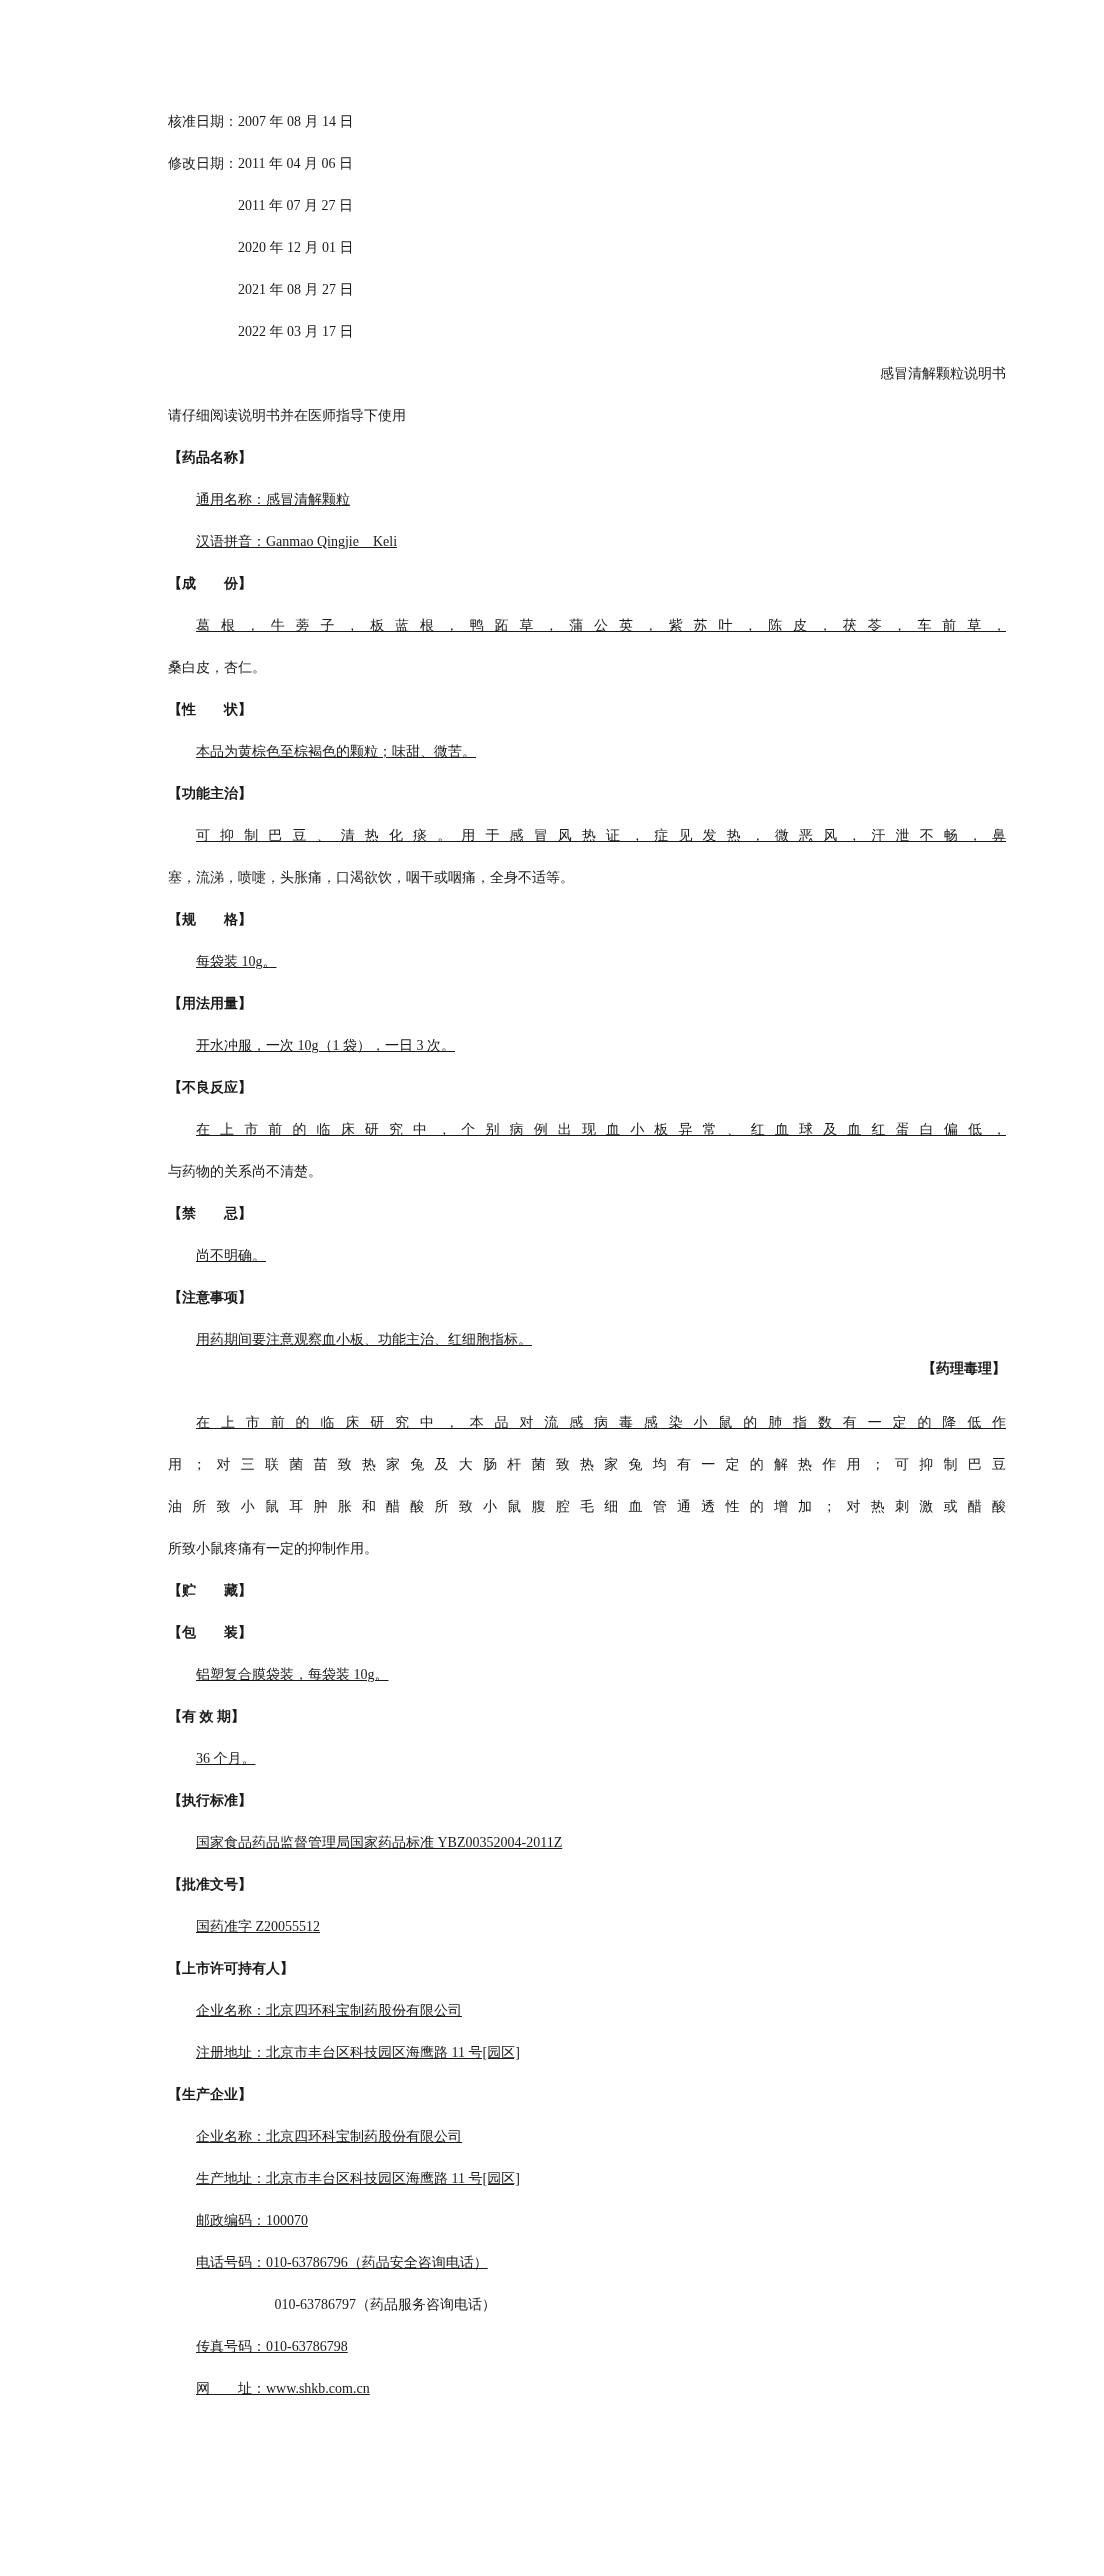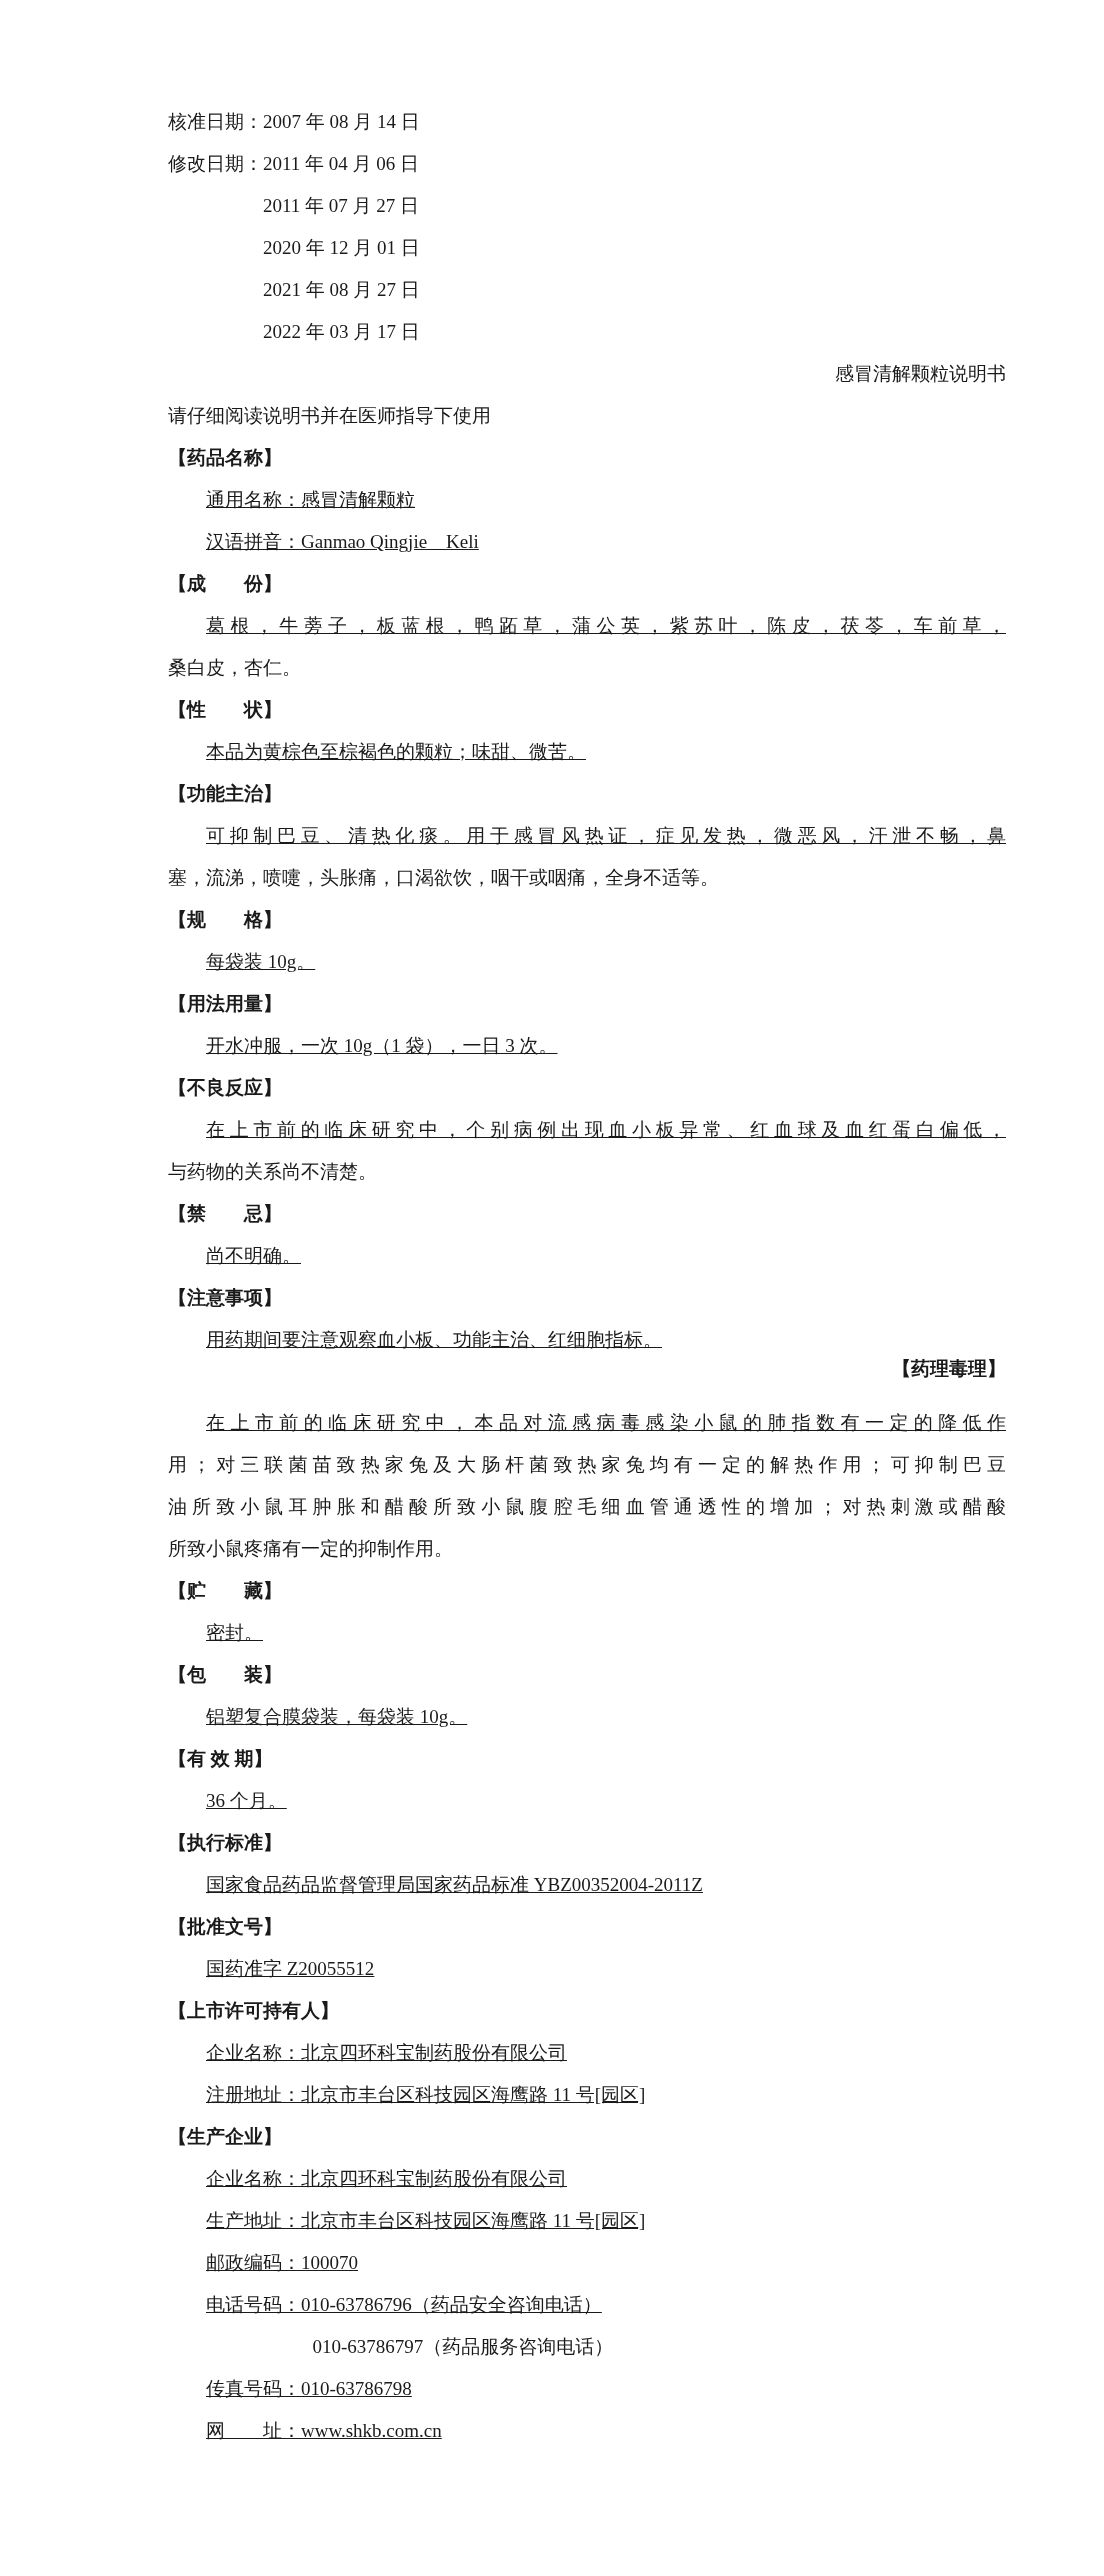--- a/index.html
+++ b/index.html
@@ -11,21 +11,21 @@
     font-family: "Liberation Serif", "DejaVu Serif", serif;
     overflow: hidden;
   }
   .content {
     box-sizing: border-box;
     width: 1105px;
     padding: 101px 99px 0 168px;
   }
   .line {
     margin: 0;
-    font-size: 19px;
+    font-size: 14px;
     line-height: 42px;
     text-align: left;
     word-break: keep-all;
     white-space: pre-wrap;
   }
   .heading { font-weight: bold; }
   .title   { font-weight: normal; text-align: right; }
   .indent  { text-indent: 2em; text-decoration: underline; }
   .date-cont  { padding-left: 5em; }
   .phone-cont { padding-left: 7.6em; }
@@ -70,21 +70,20 @@
       <p class="line heading">【禁　　忌】</p>
       <p class="line indent">尚不明确。</p>
       <p class="line heading">【注意事项】</p>
       <p class="line indent">用药期间要注意观察血小板、功能主治、红细胞指标。</p>
       <p class="line heading tight">【药理毒理】</p>
       <p class="line indent fill loose">在上市前的临床研究中，本品对流感病毒感染小鼠的肺指数有一定的降低作</p>
       <p class="line fill">用；对三联菌苗致热家兔及大肠杆菌致热家兔均有一定的解热作用；可抑制巴豆</p>
       <p class="line fill">油所致小鼠耳肿胀和醋酸所致小鼠腹腔毛细血管通透性的增加；对热刺激或醋酸</p>
       <p class="line">所致小鼠疼痛有一定的抑制作用。</p>
       <p class="line heading">【贮　　藏】</p>
-      <p class="line indent">密封。</p>
       <p class="line heading">【包　　装】</p>
       <p class="line indent">铝塑复合膜袋装，每袋装 10g。</p>
       <p class="line heading">【有 效 期】</p>
       <p class="line indent">36 个月。</p>
       <p class="line heading">【执行标准】</p>
       <p class="line indent">国家食品药品监督管理局国家药品标准 YBZ00352004-2011Z</p>
       <p class="line heading">【批准文号】</p>
       <p class="line indent">国药准字 Z20055512</p>
       <p class="line heading">【上市许可持有人】</p>
       <p class="line indent">企业名称：北京四环科宝制药股份有限公司</p>

